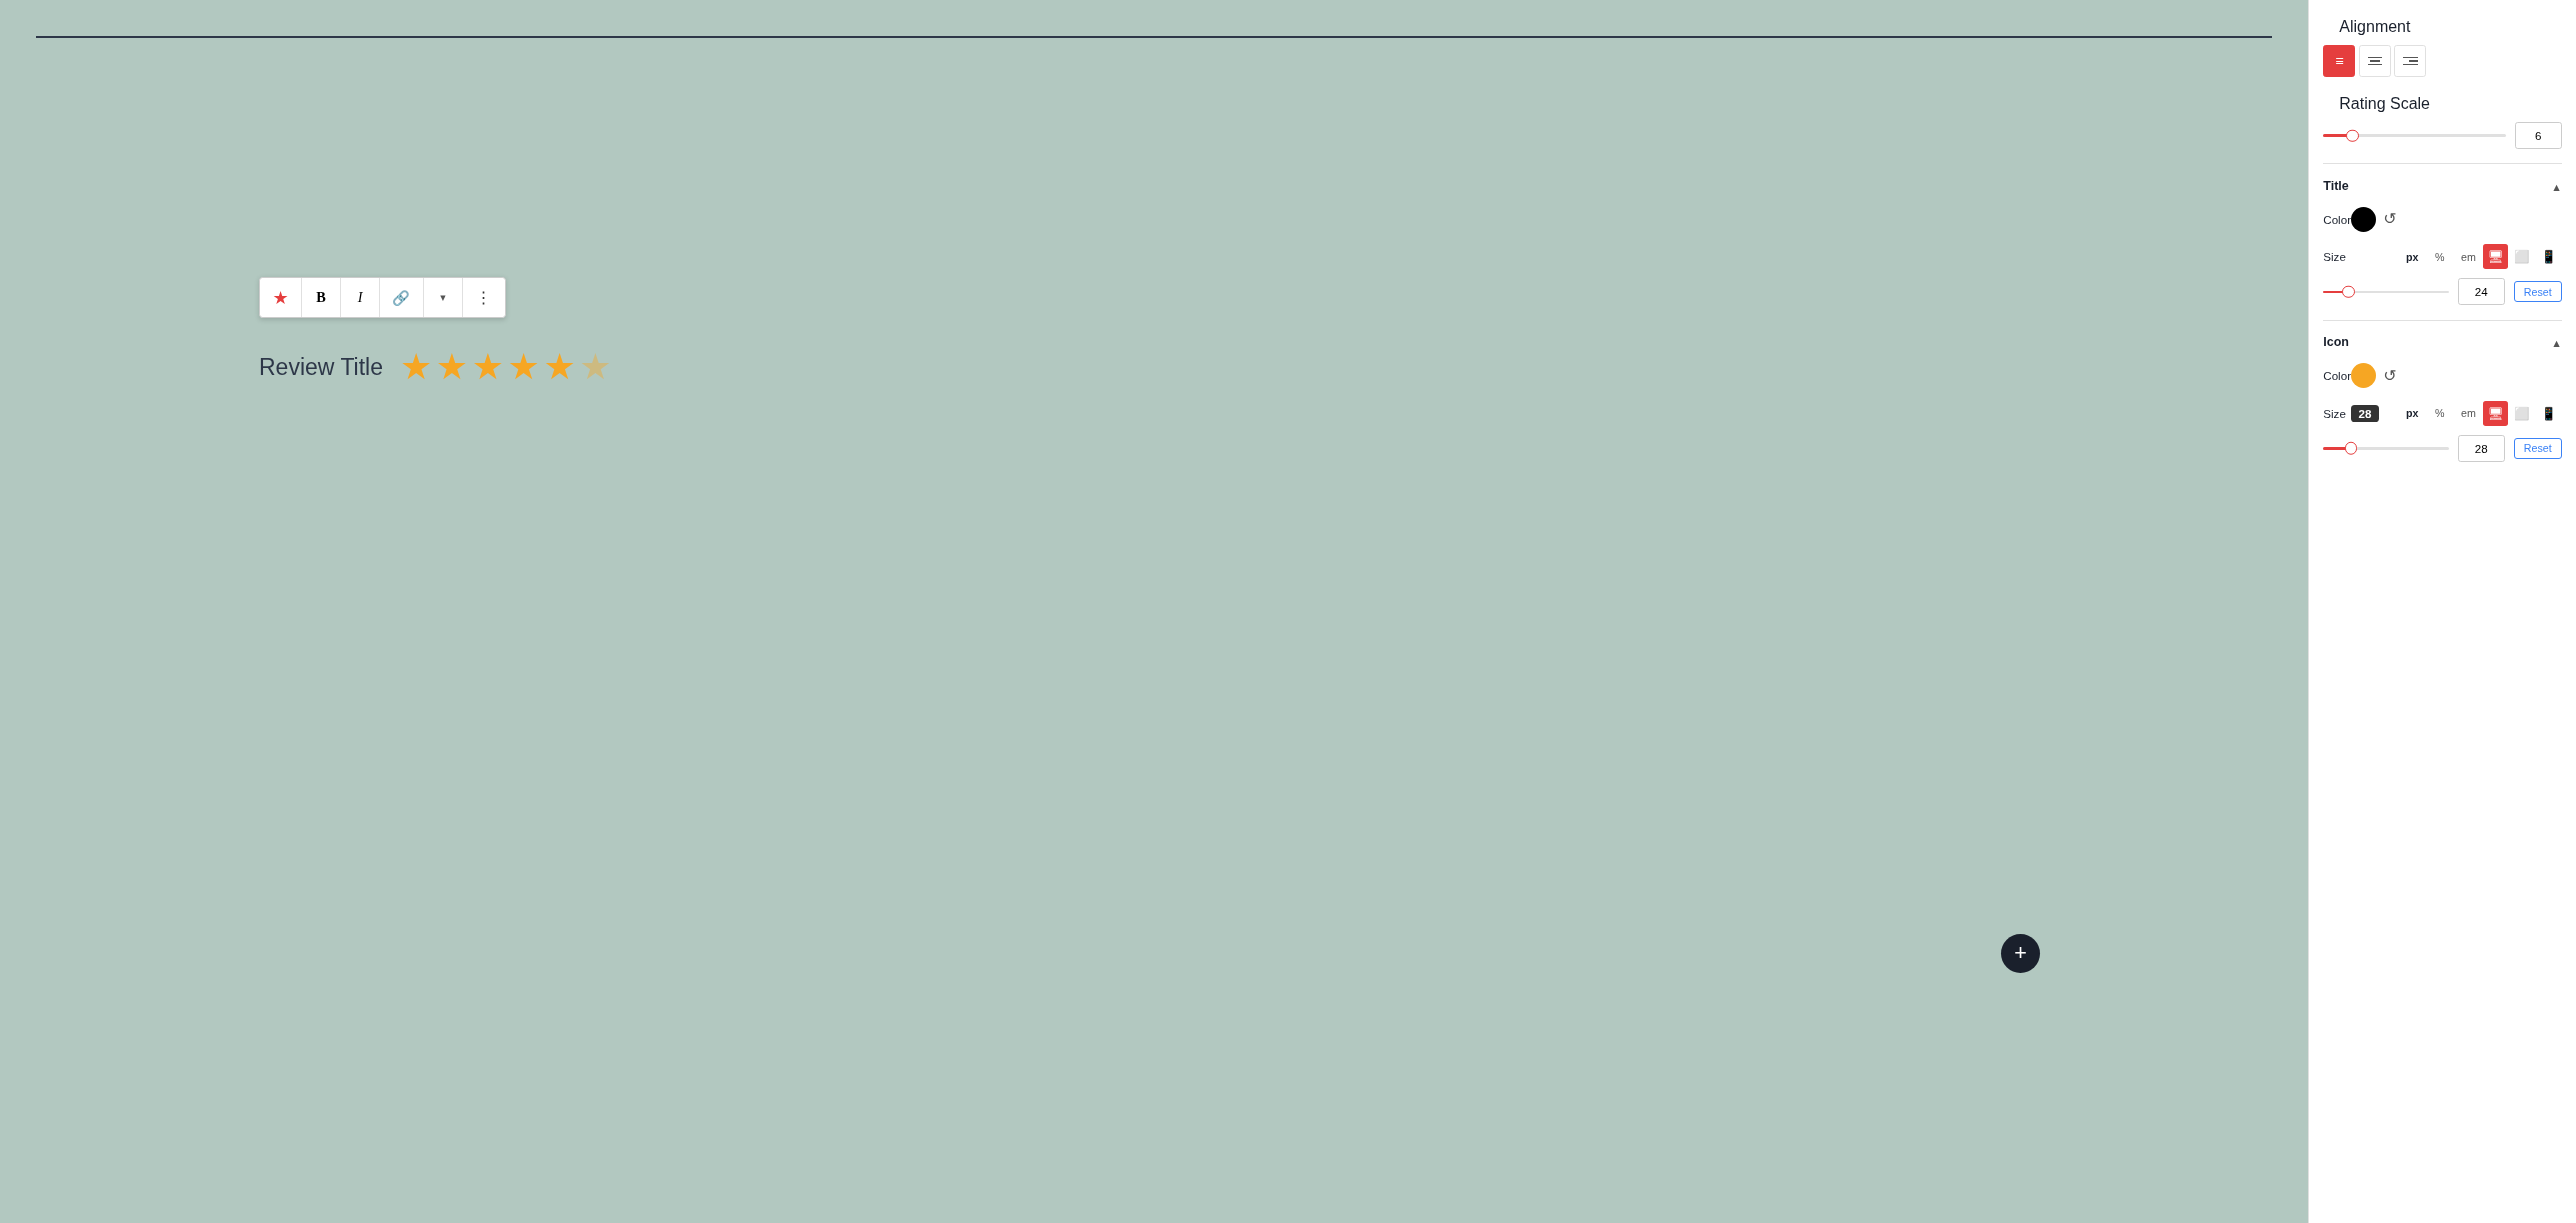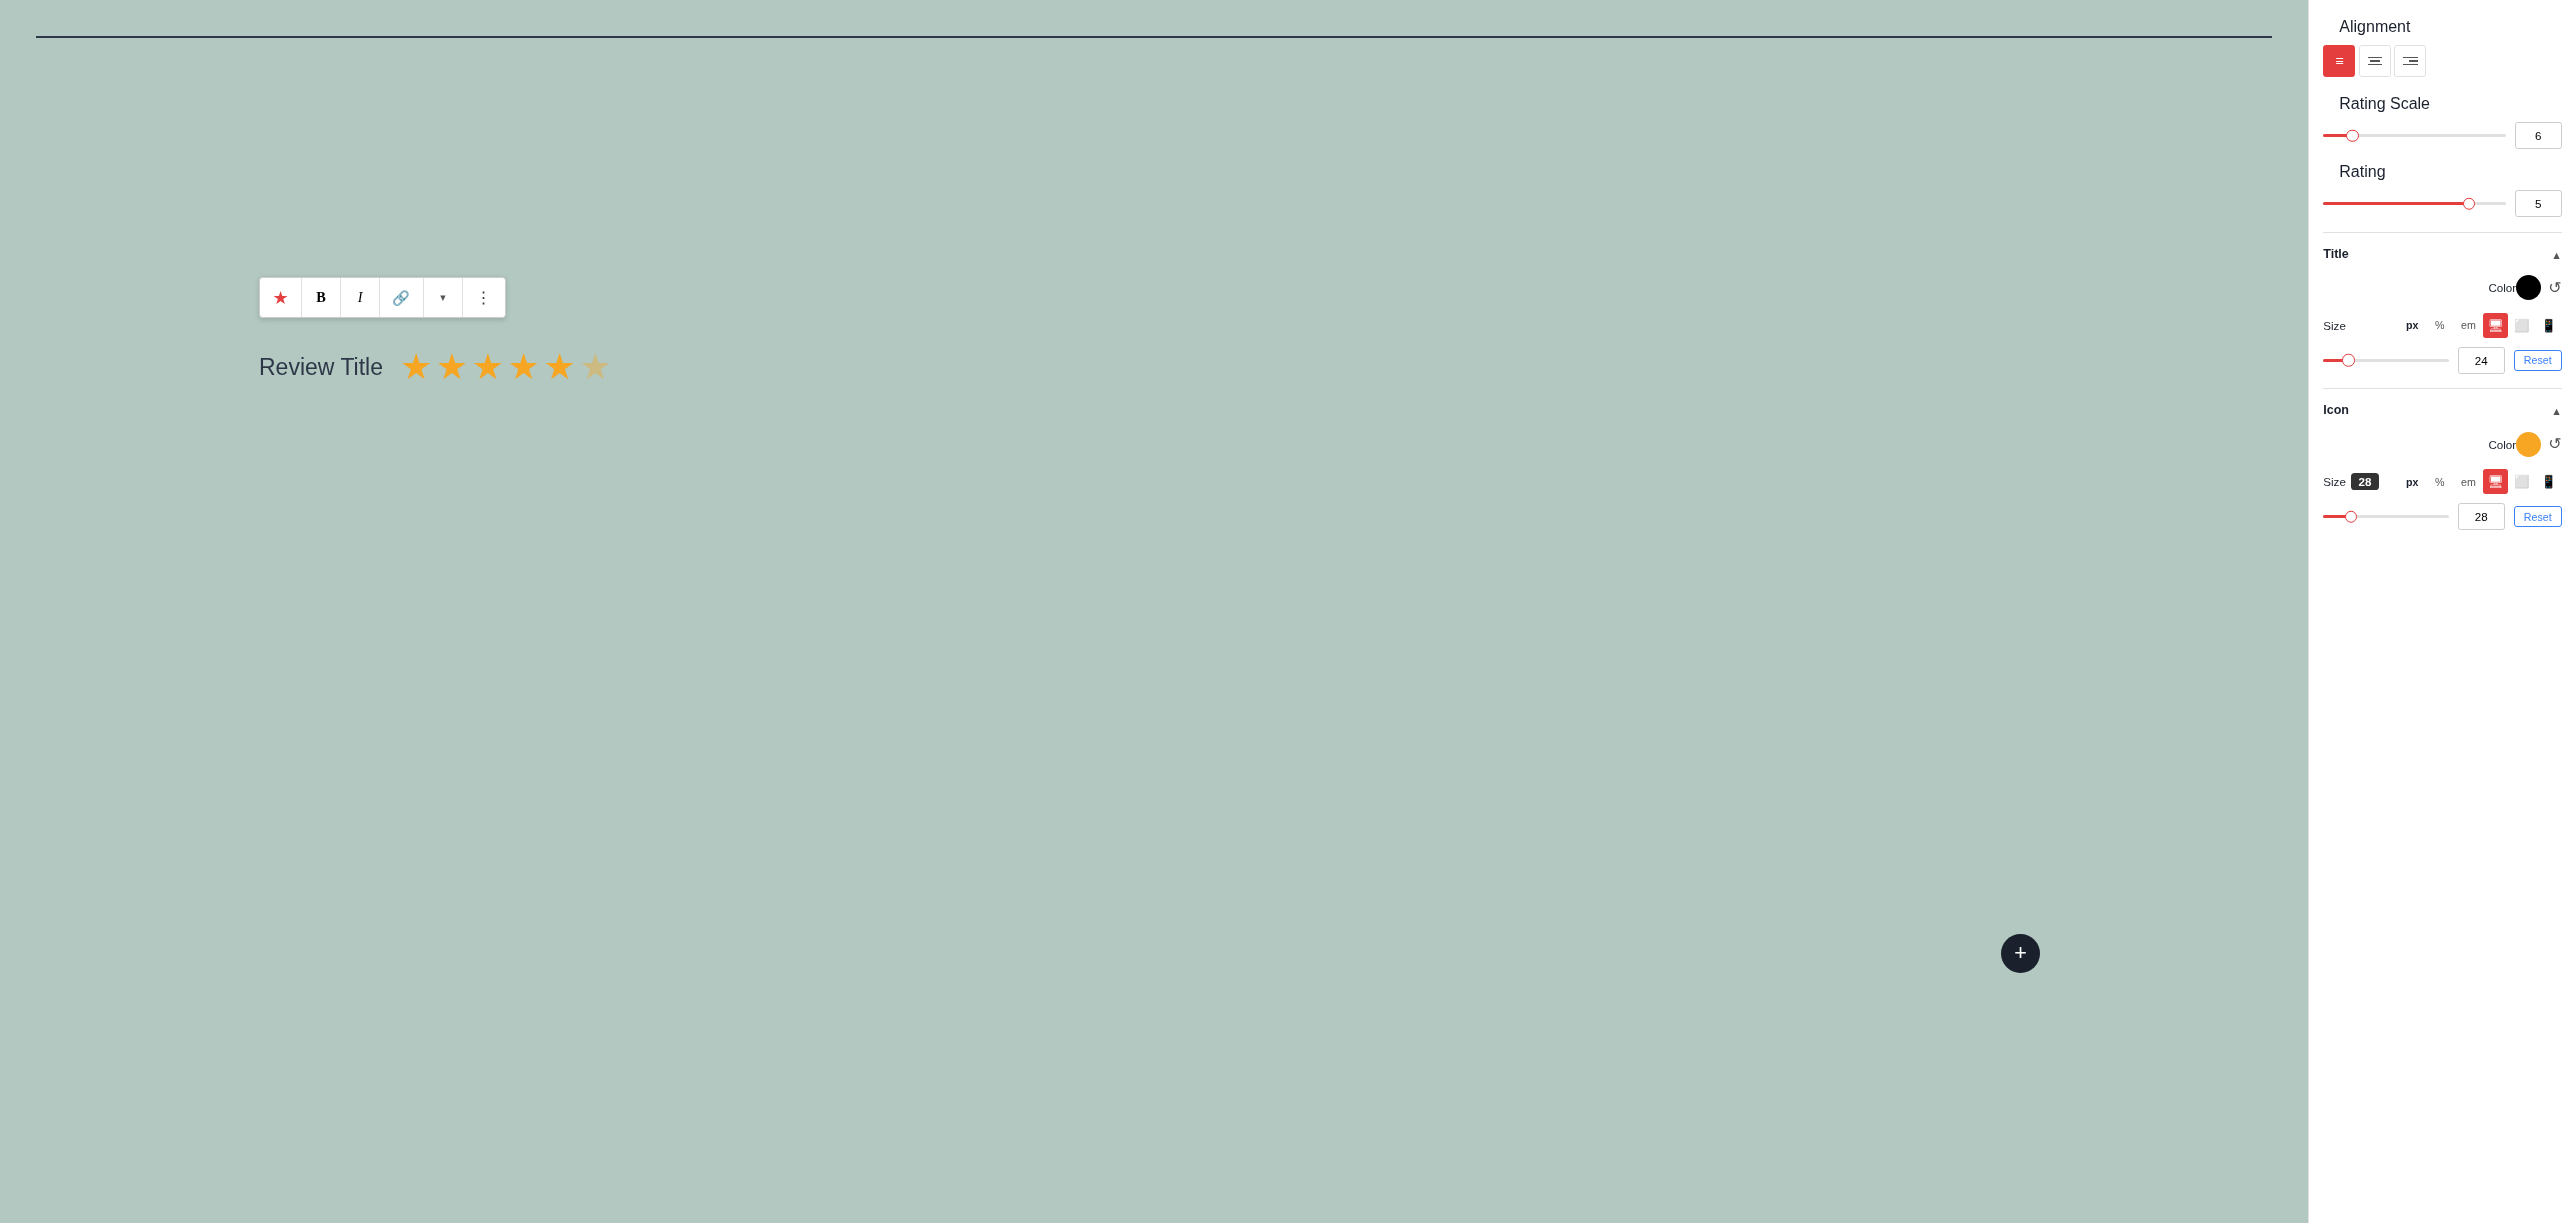--- a/index.html
+++ b/index.html
@@ -263,21 +263,21 @@
 
     .chevron-icon {
       font-size: 10.7px;
       color: #555;
     }
 
     
     .prop-row {
       display: flex;
       align-items: center;
-      justify-content: flex-end;
+      justify-content: flex-start;
       margin-bottom: 12.5px;
     }
 
     .prop-label {
       font-size: 11.6px;
       color: #1a202c;
     }
 
     .prop-right {
       display: flex;
@@ -451,32 +451,20 @@
         <div class="slider-container">
           <div class="slider-track">
             <div class="slider-fill" style="width:16%"></div>
             <div class="slider-thumb" style="left:calc(16% - 6.3px)"></div>
           </div>
         </div>
         <input class="slider-input" type="text" value="6" style="">
       </div>
     </div>
 
-    <div>
-      <div class="section-label">Rating</div>
-      <div class="slider-row">
-        <div class="slider-container">
-          <div class="slider-track">
-            <div class="slider-fill" style="width:80%"></div>
-            <div class="slider-thumb" style="left:calc(80% - 6.3px)"></div>
-          </div>
-        </div>
-        <input class="slider-input" type="text" value="5" style="">
-      </div>
-    </div>
 
     <div>
       <div class="collapsible-header">
         <span class="collapsible-header-label">Title</span>
         <span class="chevron-icon">▲</span>
       </div>
 
       <div class="prop-row">
         <span class="prop-label">Color</span>
         <div class="prop-right">

